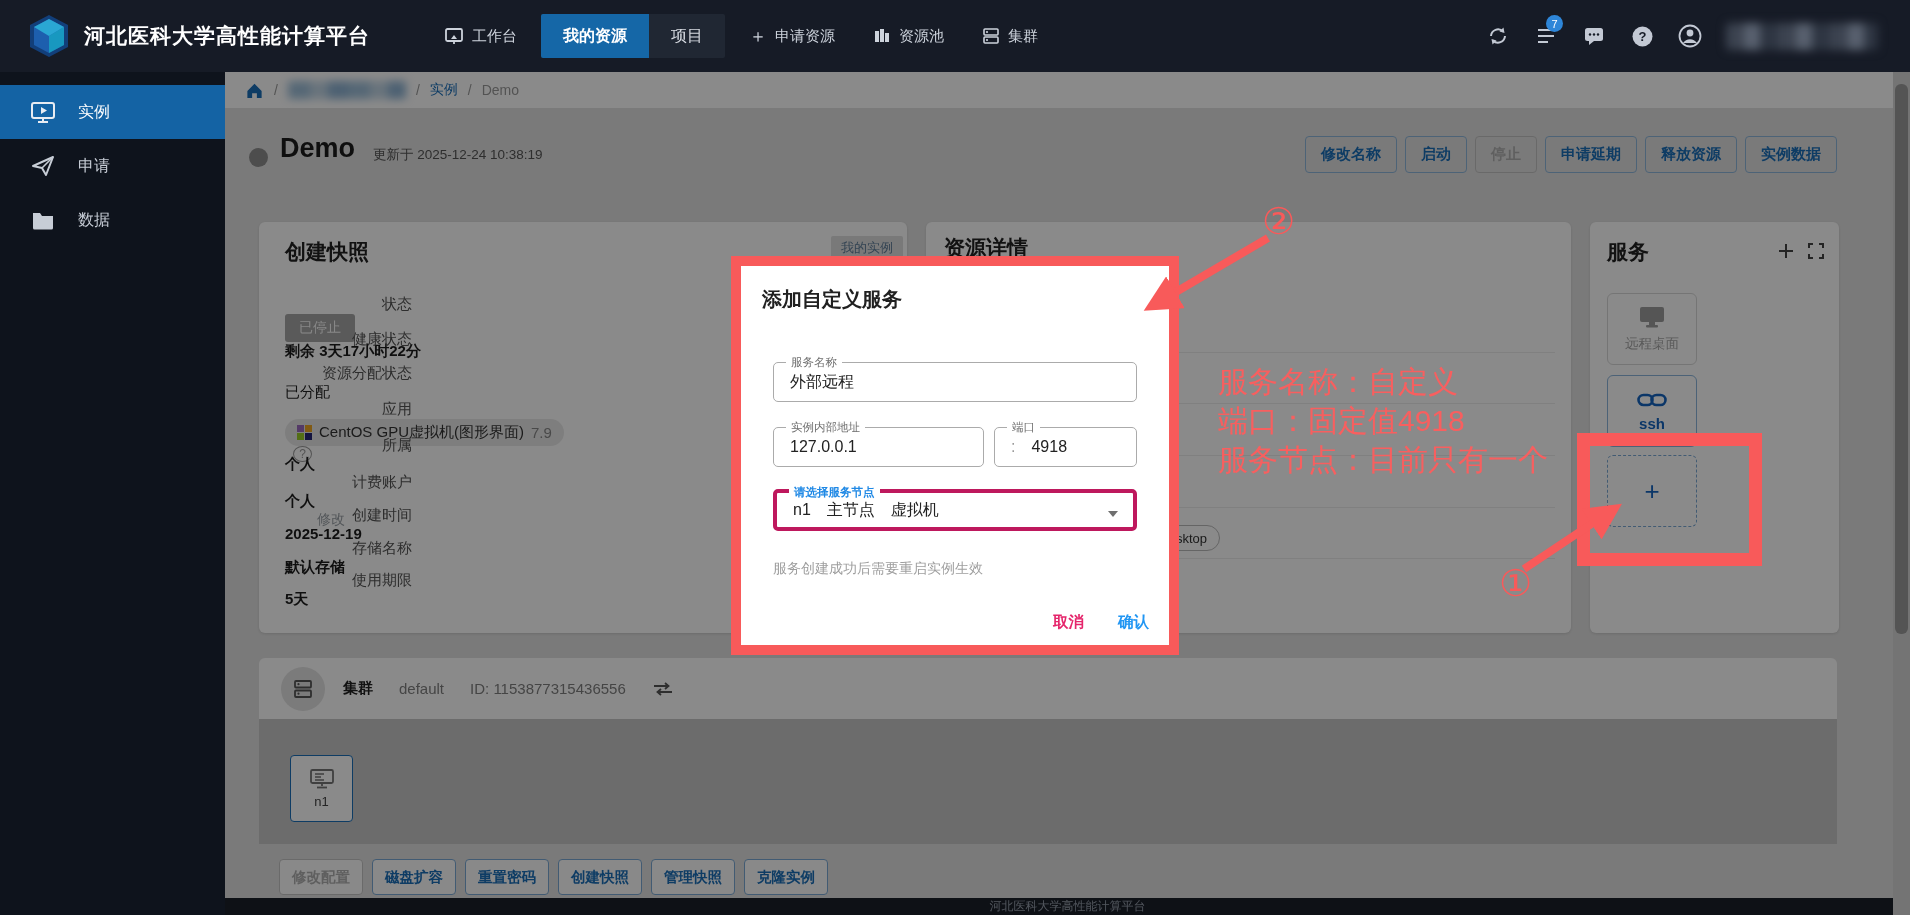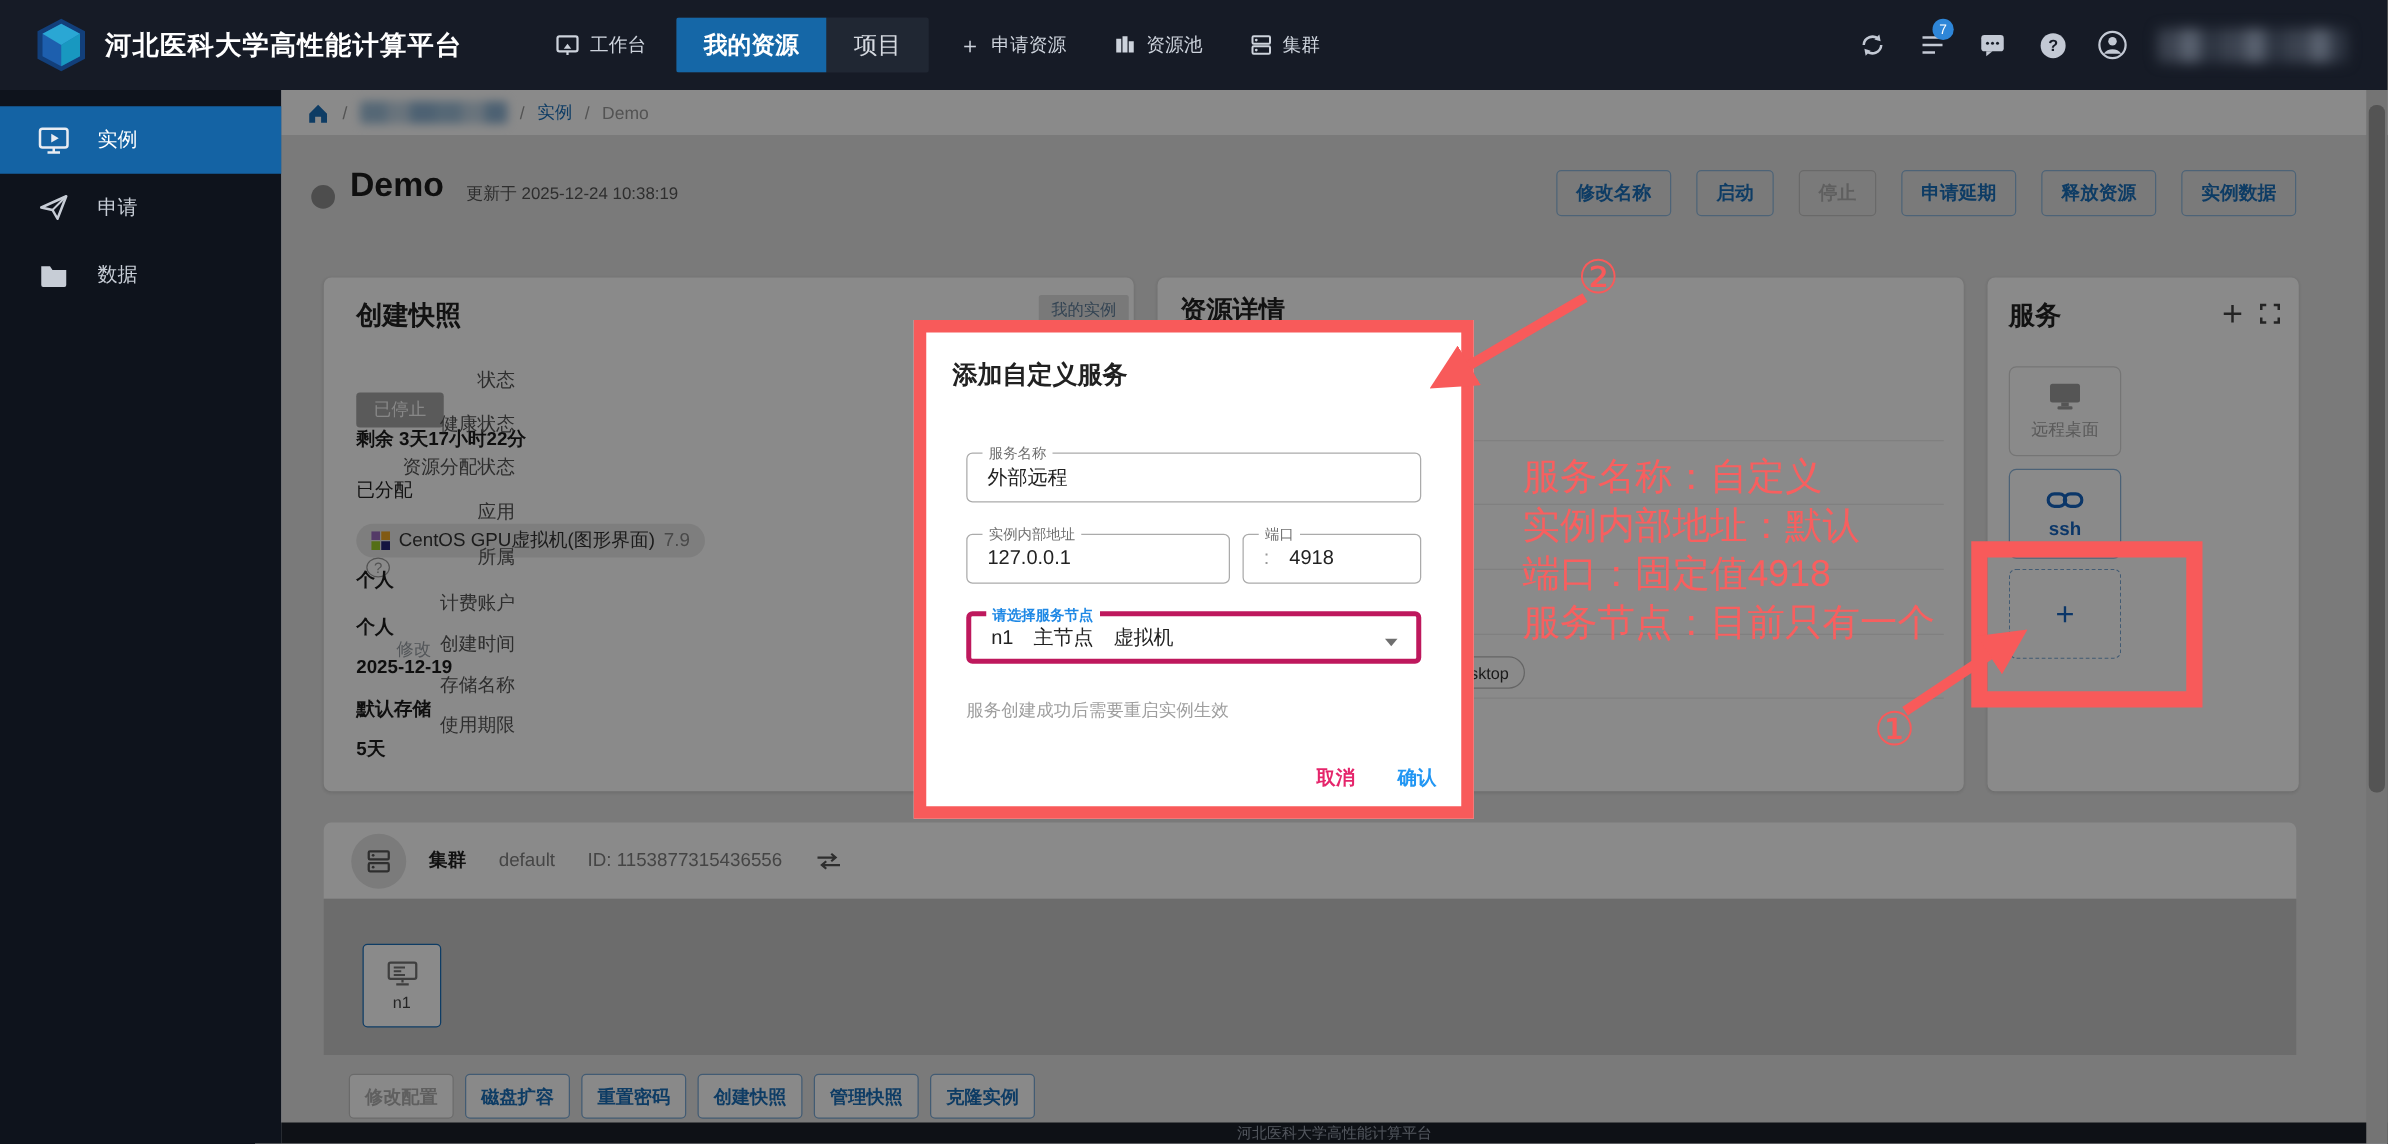--- a/index.html
+++ b/index.html
@@ -6,21 +6,21 @@
   html,body { width:1910px; height:915px; overflow:hidden; background:#111; }
   #app { position:relative; width:1910px; height:915px; font-family:"Liberation Sans","DejaVu Sans",sans-serif; background:#e2e2e2; overflow:hidden; }
 
   
   .navbar { position:absolute; left:0; top:0; width:1910px; height:72px; background:#161b26; display:flex; align-items:center; z-index:90; }
   .nav-logo { position:absolute; left:26px; top:13px; width:46px; height:46px; }
   .nav-title { position:absolute; left:84px; top:0; height:72px; display:flex; align-items:center; color:#fff; font-size:21px; font-weight:bold; letter-spacing:1px; }
   .nav-menu { position:absolute; left:430px; top:0; height:72px; display:flex; align-items:center; gap:10px; color:#cdd3dc; font-size:15px; }
   .nav-item { display:flex; align-items:center; gap:8px; padding:0 14px; height:44px; cursor:pointer; }
   .nav-tab-group { display:flex; height:44px; background:#202733; border-radius:2px; overflow:hidden; }
-  .nav-tab { display:flex; align-items:center; padding:0 22px; font-size:19px; color:#d6dae1; }
+  .nav-tab { display:flex; align-items:center; padding:0 22px; font-size:16px; color:#d6dae1; }
   .nav-tab.active { background:#1567a7; color:#fff; font-weight:bold; }
   .nav-plus { font-size:18px; color:#cdd3dc; }
   .nav-right { position:absolute; right:32px; top:0; height:72px; display:flex; align-items:center; gap:24px; }
   .nav-ico { position:relative; width:24px; height:24px; display:flex; align-items:center; justify-content:center; }
   .nav-badge { position:absolute; top:-9px; left:12px; min-width:17px; height:17px; border-radius:9px; background:#2e86d8; color:#fff; font-size:11px; display:flex; align-items:center; justify-content:center; padding:0 3px; }
   .blur-name { width:152px; height:27px; border-radius:4px; background:repeating-linear-gradient(90deg,#3c4350 0 18px,#59616f 18px 34px,#2e3542 34px 52px); filter:blur(5px); }
 
   
   .sidebar { position:absolute; left:0; top:72px; width:225px; height:843px; background:#0e131c; z-index:80; padding-top:13px; }
   .side-item { height:54px; display:flex; align-items:center; color:#c7cdd6; font-size:16px; cursor:pointer; }
@@ -29,21 +29,21 @@
 
   
   .content { position:absolute; left:225px; top:72px; width:1685px; height:843px; background:#e2e2e2; }
   .breadcrumb { position:absolute; left:0; top:0; width:1685px; height:36px; background:#fff; display:flex; align-items:center; gap:10px; padding-left:20px; font-size:14px; color:#9a9a9a; }
   .bc-link { color:#1a6fba; }
   .bc-blur { width:118px; height:18px; border-radius:3px; background:repeating-linear-gradient(90deg,#9fc0da 0 22px,#c2d6e6 22px 40px,#8fb4d4 40px 60px); filter:blur(4px); }
   .page-header { position:absolute; left:0; top:60px; width:1685px; height:56px; }
   .status-dot { position:absolute; left:24px; top:16px; width:19px; height:19px; border-radius:50%; background:#8f8f8f; }
   .page-title { position:absolute; left:55px; top:1px; font-size:27px; font-weight:bold; color:#1c1c1c; }
   .page-updated { position:absolute; left:148px; top:14px; font-size:13.5px; color:#555; }
-  .header-btns { position:absolute; right:73px; top:4px; display:flex; gap:20px; }
+  .header-btns { position:absolute; right:73px; top:4px; display:flex; gap:8px; }
   .btn-o { height:37px; padding:0 15px; display:flex; align-items:center; justify-content:center; border:1px solid #8fb8dc; border-radius:4px; color:#1a6fba; font-size:15px; font-weight:bold; background:transparent; cursor:pointer; white-space:nowrap; }
   .btn-o.disabled { border-color:#c2c2c2; color:#b0b0b0; cursor:default; }
 
   .panel { position:absolute; background:#fff; border-radius:6px; box-shadow:0 1px 3px rgba(0,0,0,0.12); }
   .panel-title { position:absolute; left:26px; top:16px; font-size:21px; font-weight:bold; color:#222; }
 
   
   .bi-tag { position:absolute; right:4px; top:14px; height:23px; padding:0 10px; background:#dfdfdf; color:#5f7d99; font-size:13px; display:flex; align-items:center; border-radius:2px; }
   .bi-row { position:absolute; left:26px; right:20px; height:34px; display:flex; align-items:flex-start;flex-direction:column; }
   .bi-label { width:127px; text-align:right; margin-right:26px; color:#555; font-size:15px; flex:none; }
@@ -448,19 +448,18 @@
           <polygon points="0,0 4.6,2.3 0,4.6" fill="#f85a5a"></polygon>
         </marker>
       </defs>
       <line x1="1268" y1="238" x2="1152" y2="306" stroke="#f85a5a" stroke-width="8" marker-end="url(#arrowhead)"></line>
       <line x1="1524" y1="569" x2="1614" y2="509" stroke="#f85a5a" stroke-width="8" marker-end="url(#arrowhead)"></line>
     </svg>
     <div class="ann-step" style="left:1262px; top:203px;">②</div>
     <div class="ann-step" style="left:1499px; top:565px;">①</div>
     <div class="ann-text">
       <div>服务名称：自定义</div>
-      <div>实例内部地址：默认</div>
       <div>端口：固定值4918</div>
       <div>服务节点：目前只有一个</div>
     </div>
   </div>
 
 </div>
 
 </body></html>

